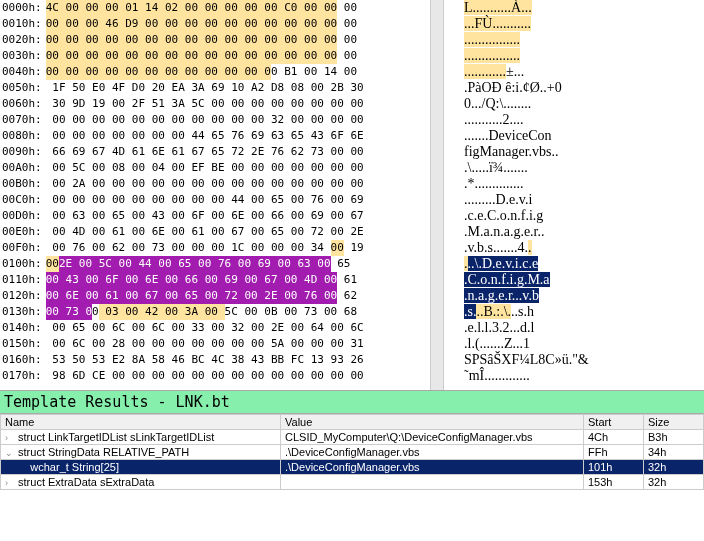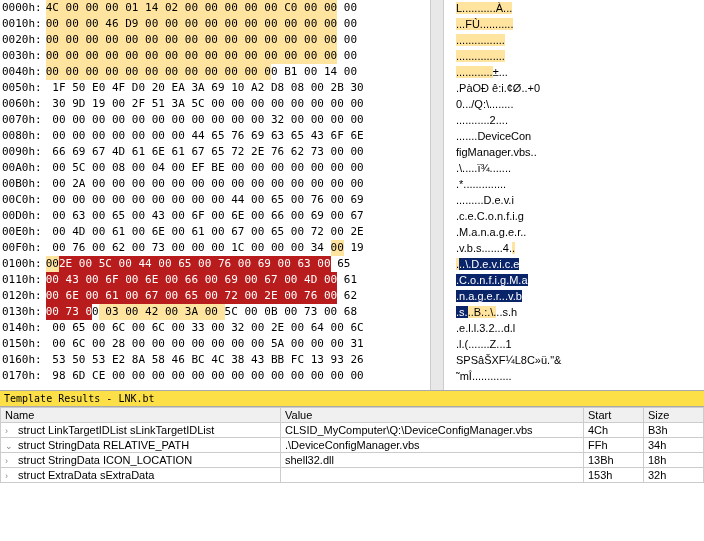--- a/index.html
+++ b/index.html
@@ -1,28 +1,28 @@
 <!DOCTYPE html>
 <html><head>
 <meta charset="utf-8">
 <style>
   * { box-sizing: border-box; margin: 0; padding: 0; }
   body { font-family: "Segoe UI", Tahoma, sans-serif; font-size: 11px; background: #fff; width: 704px; }
   .hex-panel { display: flex; border-bottom: 1px solid #aaa; height: 391px; overflow: hidden; }
   .scroll-gap { width: 14px; background: #e8e8e8; border-left: 1px solid #ccc; border-right: 1px solid #ccc; }
   .hex-col { width: 430px; font-family: Consolas, monospace; font-size: 11px; line-height: 16px; white-space: pre; padding: 0 2px; }
-  .ascii-col { flex: 1; font-family: Liberation Sans, sans-serif; font-size: 11px; line-height: 16px; white-space: pre; padding: 0 12px; }
+  .ascii-col { flex: 1; font-family: Liberation Serif, serif; font-size: 14px; line-height: 16px; white-space: pre; padding: 0 20px; }
   .hex-row { display: flex; }
   .offset { color: #000; padding-right: 4px; }
   .hilite-yellow { background: #ffe4a0; }
-  .hilite-blue { background: #b91c1c; color: #fff; }
+  .hilite-blue { background: #a21caf; color: #fff; }
   .ascii-row { height: 16px; }
   .a-hilite-yellow { background: #ffe4a0; }
   .a-hilite-blue { background: #0a246a; color: #fff; }
-  .template-header { font-family: Consolas, monospace; font-size: 10px; padding: 2px 4px; border-bottom: 1px solid #aaa; background: #fde047; }
+  .template-header { font-family: Consolas, monospace; font-size: 15px; padding: 2px 4px; border-bottom: 1px solid #aaa; background: #86efac; }
   .template-table { width: 100%; border-collapse: collapse; font-family: Tahoma, sans-serif; font-size: 11px; table-layout: fixed; }
   .template-table th { background: #f0f0f0; border: 1px solid #ccc; padding: 1px 4px; font-weight: normal; text-align: left; }
   .template-table td { border: 1px solid #ccc; padding: 0 4px; height: 15px; white-space: nowrap; overflow: hidden; }
   .chev { display: inline-block; width: 10px; color: #888; font-size: 9px; }
   .tr-selected td { background: #0a246a; color: #fff; }
   .col-name { width: 280px; }
   .col-value { }
   .col-start { width: 60px; }
   .col-size { width: 60px; }
 </style>
@@ -52,25 +52,25 @@
         <td class="col-value"><span>CLSID_MyComputer\Q:\DeviceConfigManager.vbs</span></td>
         <td class="col-start"><span>4Ch</span></td>
         <td class="col-size"><span>B3h</span></td>
       </tr>
       <tr>
         <td class="col-name"><span class="chev">⌄</span> <span>struct StringData RELATIVE_PATH</span></td>
         <td class="col-value"><span>.\DeviceConfigManager.vbs</span></td>
         <td class="col-start"><span>FFh</span></td>
         <td class="col-size"><span>34h</span></td>
       </tr>
-      <tr>
-        <td class="col-name"><span class="chev">›</span> <span>struct StringData ICON_LOCATION</span></td>
-        <td class="col-value"><span>shell32.dll</span></td>
-        <td class="col-start"><span>13Bh</span></td>
-        <td class="col-size"><span>18h</span></td>
+      <tr class="tr-selected">
+        <td class="col-name">&nbsp;&nbsp;&nbsp;&nbsp;<span class="chev">&nbsp;</span> <span>wchar_t String[25]</span></td>
+        <td class="col-value"><span>.\DeviceConfigManager.vbs</span></td>
+        <td class="col-start"><span>101h</span></td>
+        <td class="col-size"><span>32h</span></td>
       </tr>
       <tr>
         <td class="col-name"><span class="chev">›</span> <span>struct ExtraData sExtraData</span></td>
         <td class="col-value"><span></span></td>
         <td class="col-start"><span>153h</span></td>
         <td class="col-size"><span>32h</span></td>
       </tr>
     </tbody>
 </table>
 

